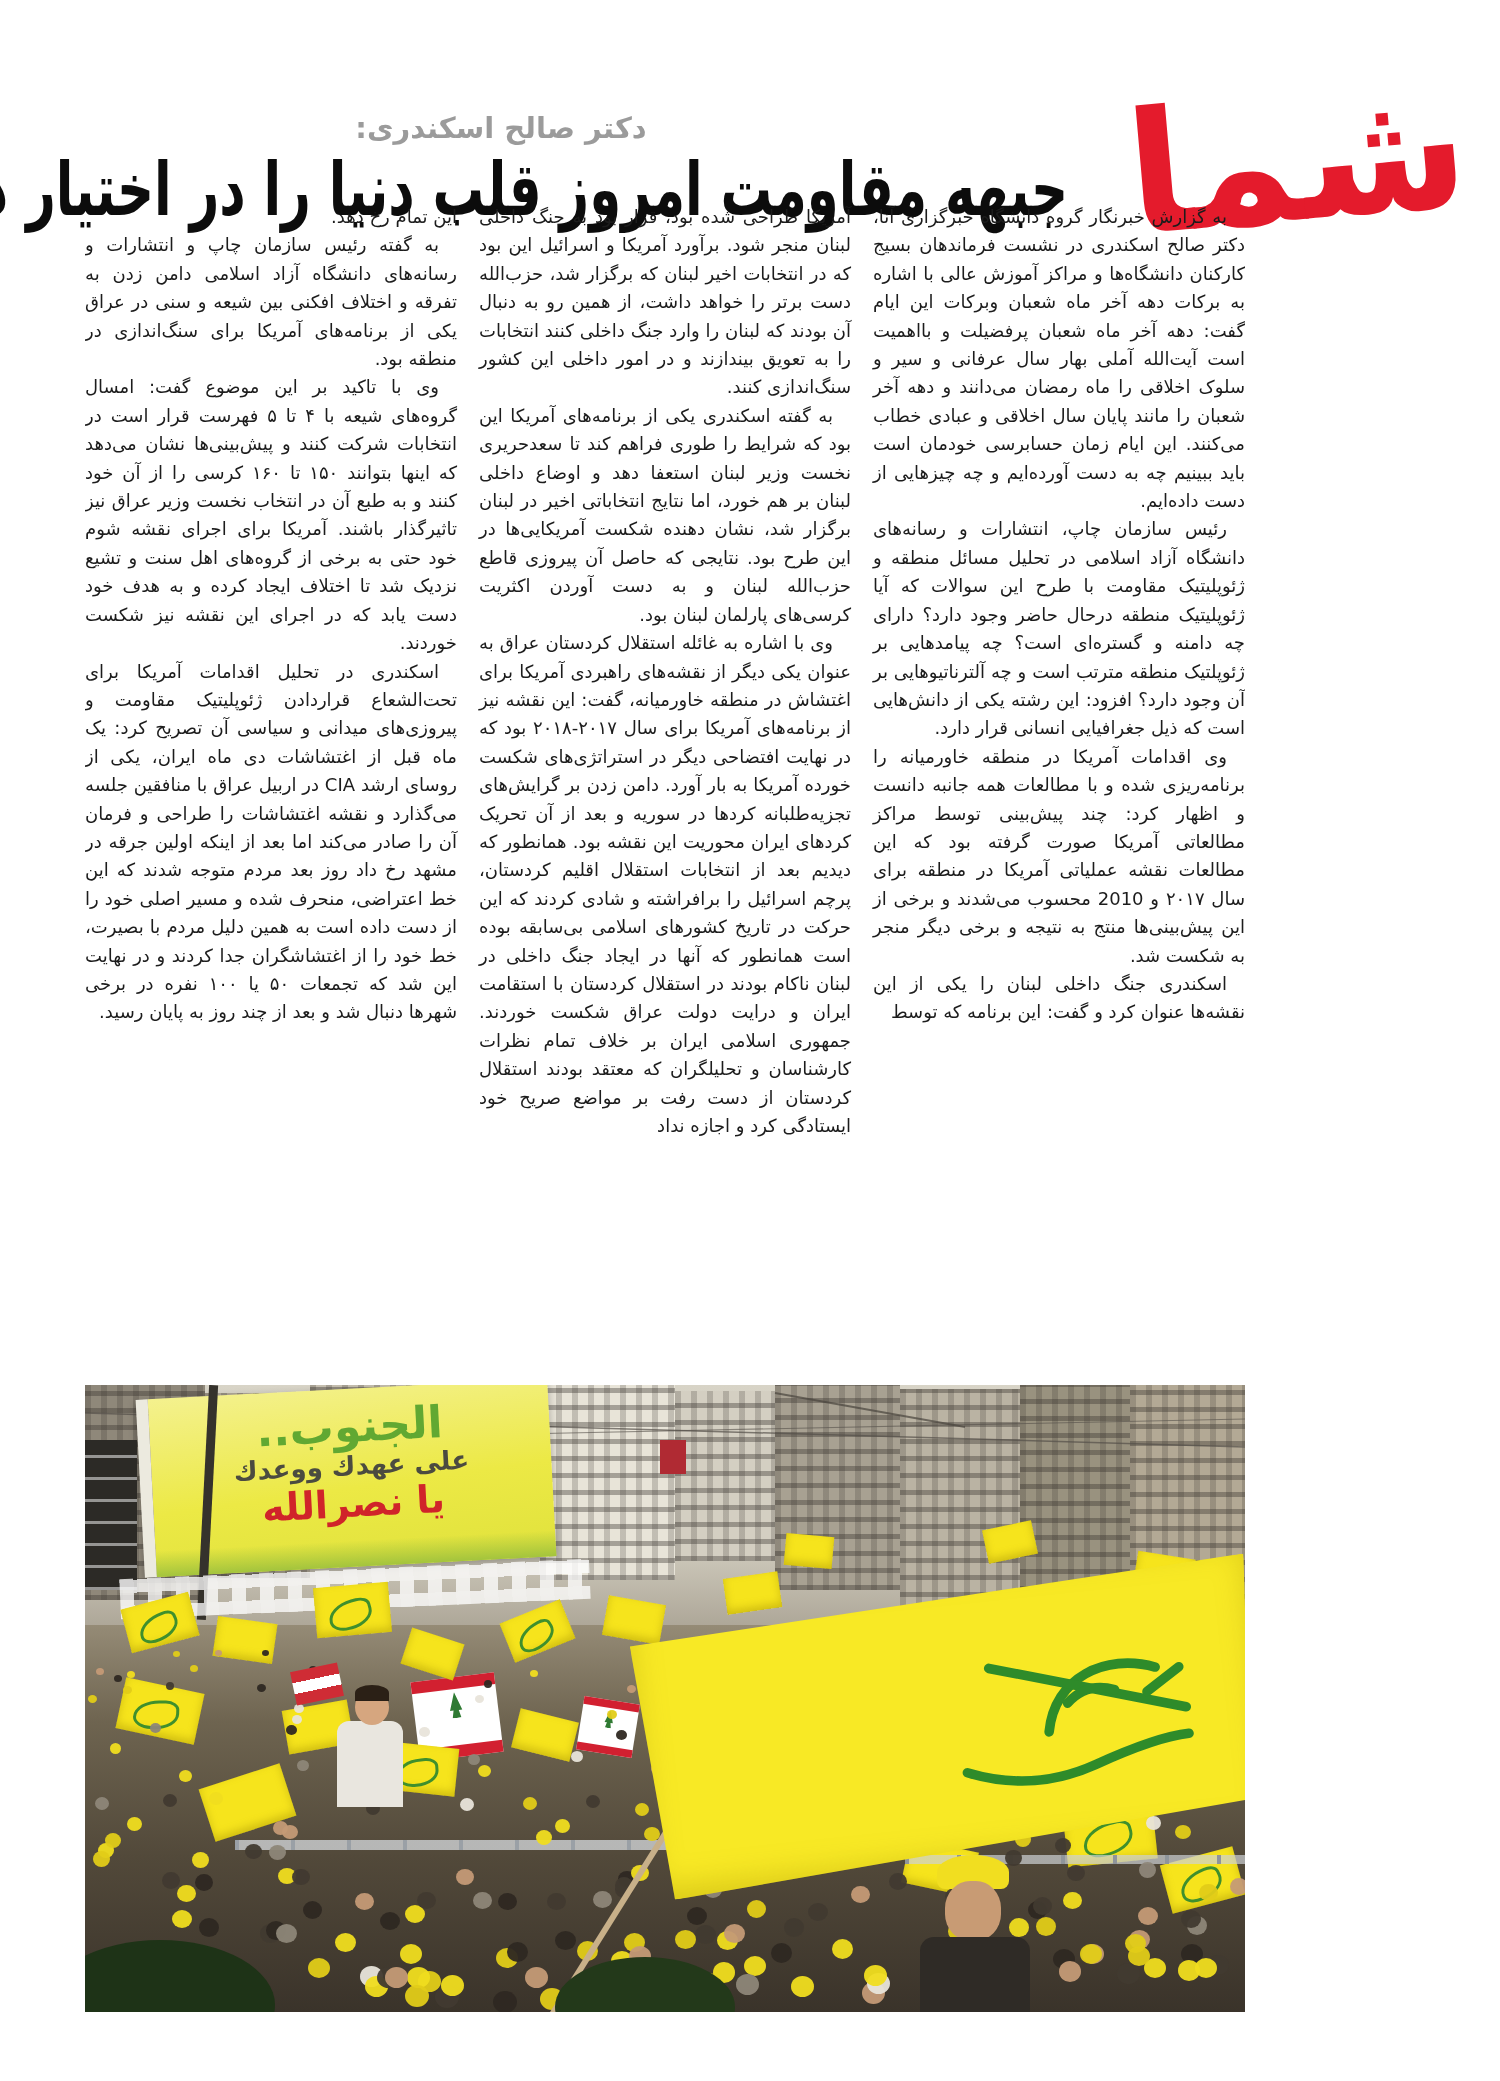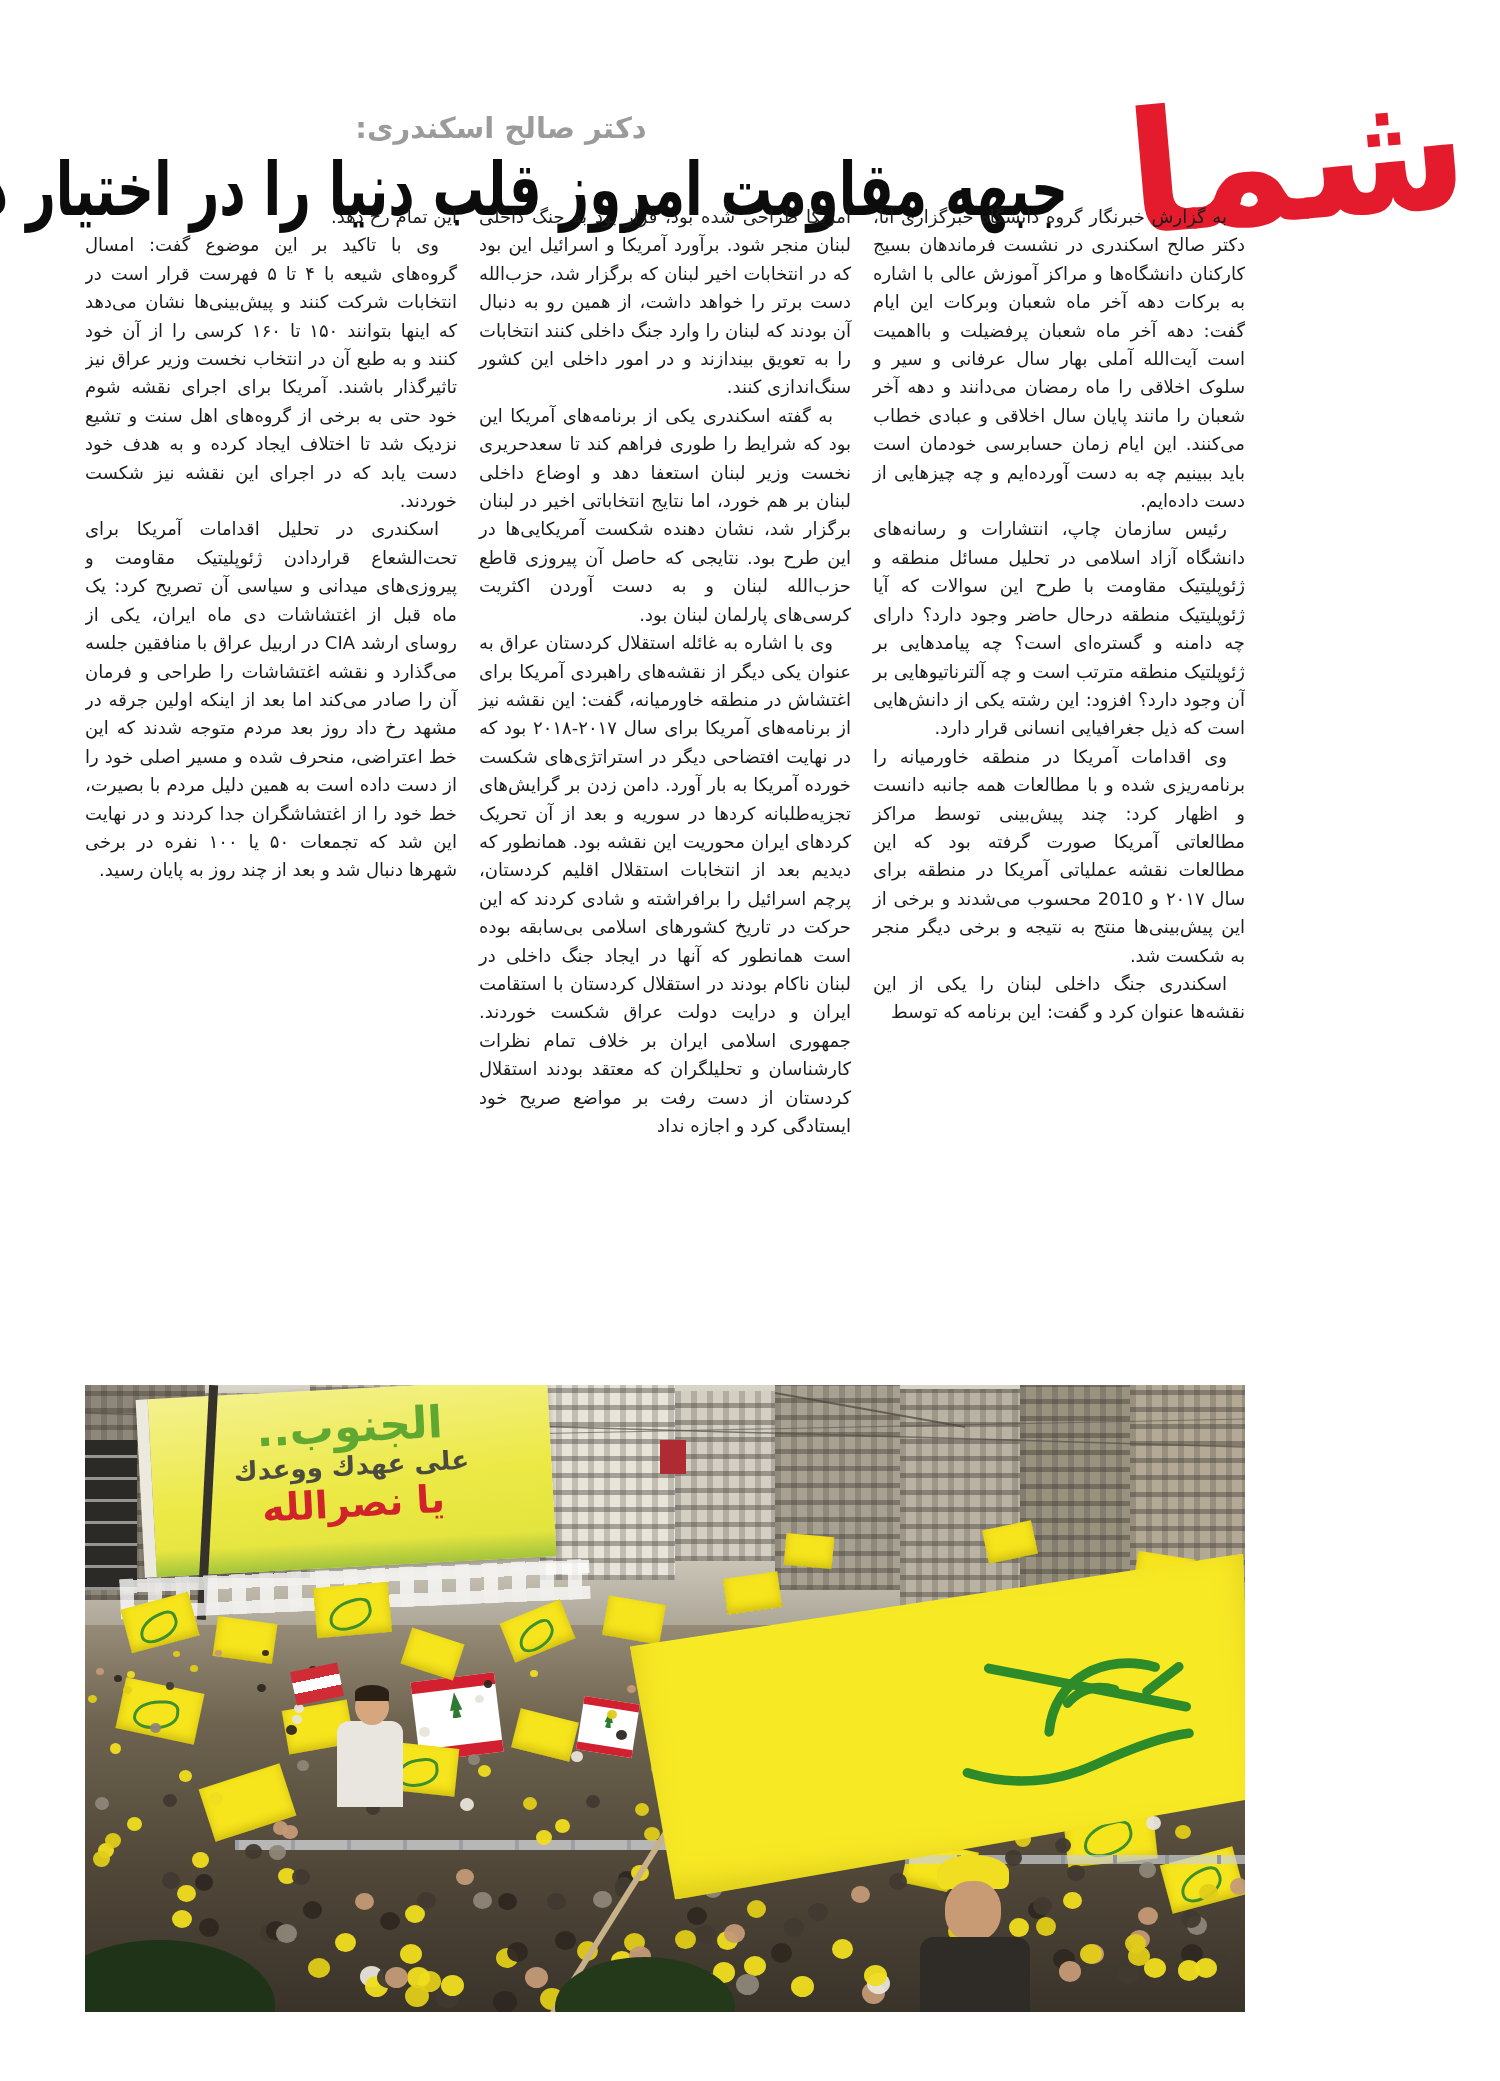--- a/index.html
+++ b/index.html
@@ -77,20 +77,21 @@
       <p>وی اقدامات آمریکا در منطقه خاورمیانه را برنامه‌ریزی شده و با مطالعات همه جانبه دانست و اظهار کرد: چند پیش‌بینی توسط مراکز مطالعاتی آمریکا صورت گرفته بود که این مطالعات نقشه عملیاتی آمریکا در منطقه برای سال ۲۰۱۷ و 2010 محسوب می‌شدند و برخی از این پیش‌بینی‌ها منتج به نتیجه و برخی دیگر منجر به شکست شد.</p>
       <p>اسکندری جنگ داخلی لبنان را یکی از این نقشه‌ها عنوان کرد و گفت: این برنامه که توسط</p>
     </section>
     <section class="col">
       <p class="cont">آمریکا طراحی شده بود، قرار بود به جنگ داخلی لبنان منجر شود. برآورد آمریکا و اسرائیل این بود که در انتخابات اخیر لبنان که برگزار شد، حزب‌الله دست برتر را خواهد داشت، از همین رو به دنبال آن بودند که لبنان را وارد جنگ داخلی کنند انتخابات را به تعویق بیندازند و در امور داخلی این کشور سنگ‌اندازی کنند.</p>
       <p>به گفته اسکندری یکی از برنامه‌های آمریکا این بود که شرایط را طوری فراهم کند تا سعدحریری نخست وزیر لبنان استعفا دهد و اوضاع داخلی لبنان بر هم خورد، اما نتایج انتخاباتی اخیر در لبنان برگزار شد، نشان دهنده شکست آمریکایی‌ها در این طرح بود. نتایجی که حاصل آن پیروزی قاطع حزب‌الله لبنان و به دست آوردن اکثریت کرسی‌های پارلمان لبنان بود.</p>
       <p>وی با اشاره به غائله استقلال کردستان عراق به عنوان یکی دیگر از نقشه‌های راهبردی آمریکا برای اغتشاش در منطقه خاورمیانه، گفت: این نقشه نیز از برنامه‌های آمریکا برای سال ۲۰۱۷-۲۰۱۸ بود که در نهایت افتضاحی دیگر در استراتژی‌های شکست خورده آمریکا به بار آورد. دامن زدن بر گرایش‌های تجزیه‌طلبانه کردها در سوریه و بعد از آن تحریک کردهای ایران محوریت این نقشه بود. همانطور که دیدیم بعد از انتخابات استقلال اقلیم کردستان، پرچم اسرائیل را برافراشته و شادی کردند که این حرکت در تاریخ کشورهای اسلامی بی‌سابقه بوده است همانطور که آنها در ایجاد جنگ داخلی در لبنان ناکام بودند در استقلال کردستان با استقامت ایران و درایت دولت عراق شکست خوردند. جمهوری اسلامی ایران بر خلاف تمام نظرات کارشناسان و تحلیلگران که معتقد بودند استقلال کردستان از دست رفت بر مواضع صریح خود ایستادگی کرد و اجازه نداد</p>
     </section>
     <section class="col">
       <p class="cont">این تمام رخ دهد.</p>
+      <p>به گفته رئیس سازمان چاپ و انتشارات و رسانه‌های دانشگاه آزاد اسلامی دامن زدن به تفرقه و اختلاف افکنی بین شیعه و سنی در عراق یکی از برنامه‌های آمریکا برای سنگ‌اندازی در منطقه بود.</p>
       <p>وی با تاکید بر این موضوع گفت: امسال گروه‌های شیعه با ۴ تا ۵ فهرست قرار است در انتخابات شرکت کنند و پیش‌بینی‌ها نشان می‌دهد که اینها بتوانند ۱۵۰ تا ۱۶۰ کرسی را از آن خود کنند و به طبع آن در انتخاب نخست وزیر عراق نیز تاثیرگذار باشند. آمریکا برای اجرای نقشه شوم خود حتی به برخی از گروه‌های اهل سنت و تشیع نزدیک شد تا اختلاف ایجاد کرده و به هدف خود دست یابد که در اجرای این نقشه نیز شکست خوردند.</p>
       <p>اسکندری در تحلیل اقدامات آمریکا برای تحت‌الشعاع قراردادن ژئوپلیتیک مقاومت و پیروزی‌های میدانی و سیاسی آن تصریح کرد: یک ماه قبل از اغتشاشات دی ماه ایران، یکی از روسای ارشد CIA در اربیل عراق با منافقین جلسه می‌گذارد و نقشه اغتشاشات را طراحی و فرمان آن را صادر می‌کند اما بعد از اینکه اولین جرقه در مشهد رخ داد روز بعد مردم متوجه شدند که این خط اعتراضی، منحرف شده و مسیر اصلی خود را از دست داده است به همین دلیل مردم با بصیرت، خط خود را از اغتشاشگران جدا کردند و در نهایت این شد که تجمعات ۵۰ یا ۱۰۰ نفره در برخی شهرها دنبال شد و بعد از چند روز به پایان رسید.</p>
     </section>
   </main>
 
   <figure class="photo" title="تجمع بزرگ حامیان حزب‌الله در لبنان با دریایی از پرچم‌ها و کلاه‌های زرد، پرچم لبنان و بیلبورد زرد در مقابل ساختمان‌های شهر">
     <svg class="wires">
       <line x1="0" y1="28" x2="1160" y2="62" stroke="#55504a" stroke-width="1.5" opacity="0.7"></line>
       <line x1="0" y1="58" x2="1160" y2="34" stroke="#55504a" stroke-width="1.2" opacity="0.6"></line>
       <line x1="690" y1="8" x2="880" y2="42" stroke="#4a453e" stroke-width="2" opacity="0.7"></line>

